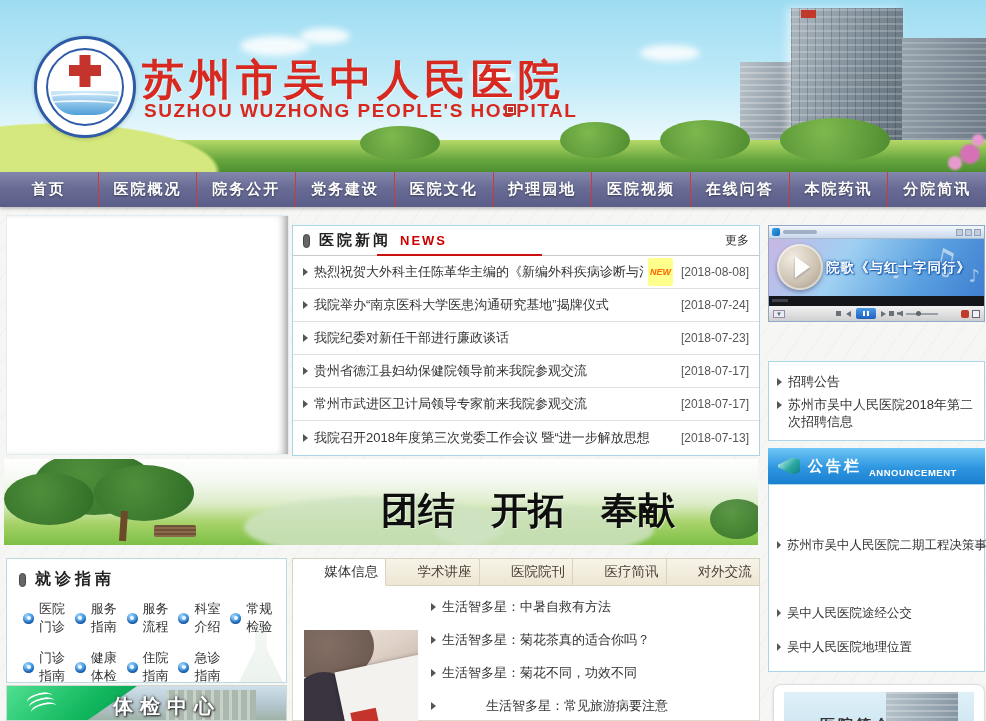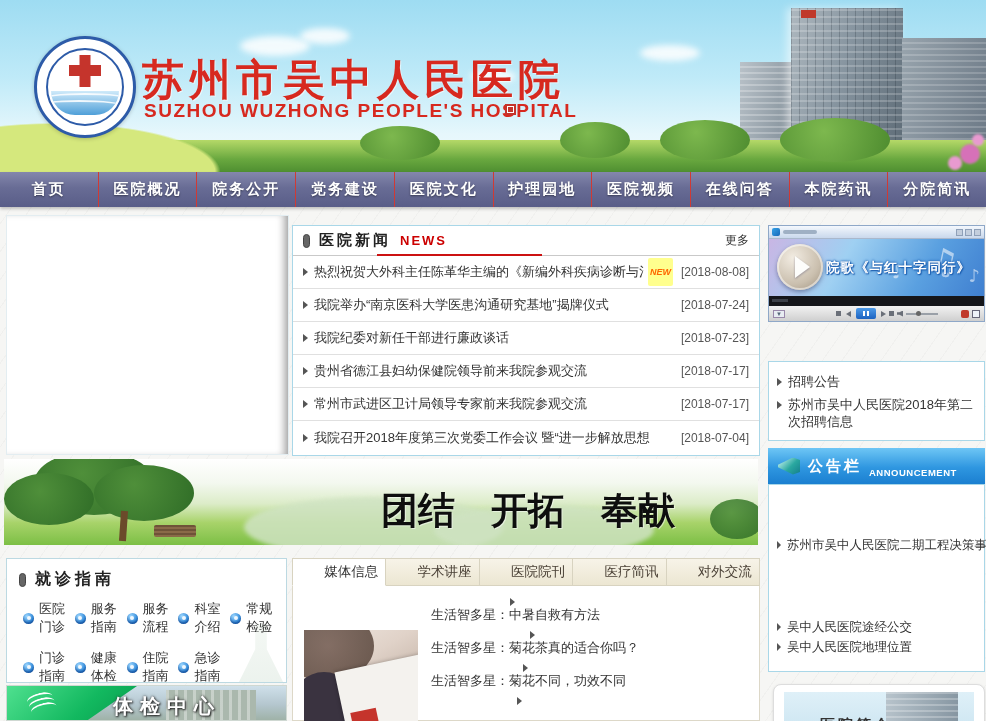--- a/index.html
+++ b/index.html
@@ -191,21 +191,21 @@
   .tabcontent { position:absolute; left:292px; top:586px; width:468px; height:135px; background:#fff;
     border:1px solid #ddd8c8; border-top:none; }
   .t-photo { position:absolute; left:11px; top:44px; width:114px; height:92px; overflow:hidden;
     background:linear-gradient(150deg,#efe7e0 0%,#e0d2c8 40%,#c8b8ac 70%,#a89a90 100%); }
   .t-hair { position:absolute; left:-22px; top:-20px; width:92px; height:72px; border-radius:50%; opacity:.8;
     background:radial-gradient(circle,#6a5248,#4a382e); }
   .t-dark { position:absolute; left:-12px; bottom:-14px; width:64px; height:64px; border-radius:50%; background:#3a3340; }
   .t-paper { position:absolute; right:-16px; bottom:-22px; width:92px; height:82px; background:#f4f2ee;
     transform:rotate(-12deg); box-shadow:0 0 4px rgba(0,0,0,.3); }
   .t-paper::after { content:""; position:absolute; left:7px; bottom:9px; width:26px; height:30px; background:#c5342c; }
-  .t-item { position:absolute; left:138px; display:flex; align-items:center; font-size:13px; color:#333; white-space:nowrap; cursor:pointer;flex-direction:column; }
+  .t-item { position:absolute; left:138px; display:flex; align-items:center; font-size:13px; color:#333; white-space:nowrap; cursor:pointer; }
 </style>
 </head>
 <body>
 
 <div id="page">
 
   <header class="hdr">
     <span class="cloud" style="left:240px;top:36px;width:70px;height:20px;"></span>
     <span class="cloud" style="left:300px;top:28px;width:50px;height:16px;"></span>
     <span class="cloud" style="left:470px;top:70px;width:46px;height:13px;"></span>
@@ -290,21 +290,21 @@
       <span class="ndate">[2018-07-17]</span>
     </div>
     <div class="nrow">
       <i class="tri"></i>
       <span class="ntitle">常州市武进区卫计局领导专家前来我院参观交流</span>
       <span class="ndate">[2018-07-17]</span>
     </div>
     <div class="nrow">
       <i class="tri"></i>
       <span class="ntitle">我院召开2018年度第三次党委工作会议 暨“进一步解放思想</span>
-      <span class="ndate">[2018-07-04]</span>
+      <span class="ndate">[2018-07-13]</span>
     </div>
   </section>
 
   <aside class="player">
     <div class="p-title">
       <span class="p-logo"></span>
       <span class="p-tbar"></span>
       <span class="p-btns">
         <i class="p-btn"></i>
         <i class="p-btn"></i>
@@ -347,21 +347,21 @@
   <div class="sec-hd ann-hd">
     <span class="mic"></span>
     <span class="st">公告栏</span>
     <span class="sten">ANNOUNCEMENT</span>
   </div>
   <section class="sbox ann-box">
     <div class="aitem" style="top:52px;">
       <i class="tri"></i>
       <span>苏州市吴中人民医院二期工程决策事</span>
     </div>
-    <div class="aitem" style="top:134px;">
+    <div class="aitem" style="top:120px;">
       <i class="tri"></i>
       <span>吴中人民医院途经公交</span>
     </div>
     <div class="aitem" style="top:154px;">
       <i class="tri"></i>
       <span>吴中人民医院地理位置</span>
     </div>
   </section>
 
   <div class="banner">

